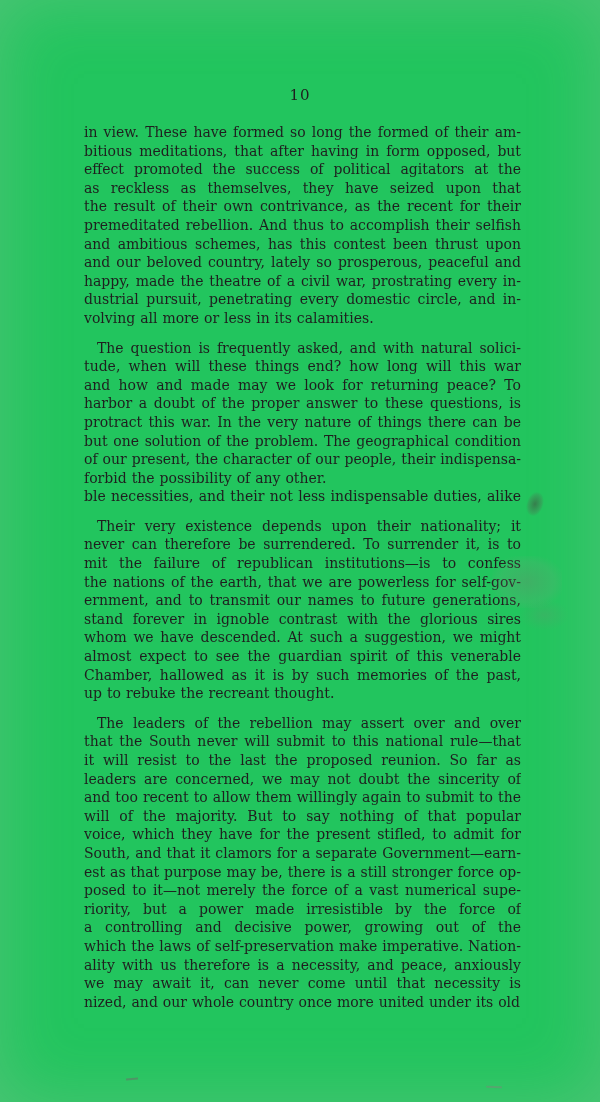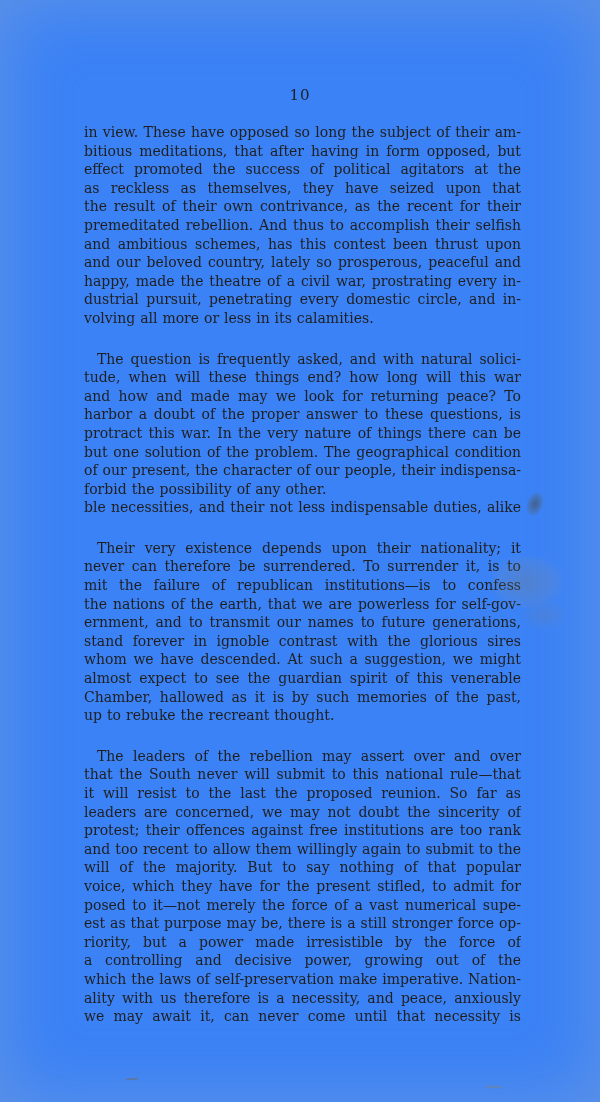--- a/index.html
+++ b/index.html
@@ -5,21 +5,21 @@
   html, body {
     margin: 0;
     padding: 0;
     background: #e8e8e6;
   }
   .page {
     position: relative;
     width: 600px;
     height: 1102px;
     margin: 0 auto;
-    background: #3b82f6;
+    background: #22c55e;
     box-shadow: inset 0 0 70px rgba(195,193,184,0.28);
     font-family: "DejaVu Serif", "Liberation Serif", serif;
     color: #1f1f1f;
     overflow: hidden;
   }
   .page-number {
     position: absolute;
     top: 86px;
     left: 0;
     width: 100%;
@@ -27,21 +27,21 @@
     font-size: 15px;
     letter-spacing: 1px;
   }
   .text-block {
     position: absolute;
     top: 123px;
     left: 84px;
     width: 437px;
   }
   .paragraph { margin: 0; }
-  .paragraph + .paragraph { margin-top: 22px; }
+  .paragraph + .paragraph { margin-top: 11px; }
   .line {
     font-size: 14px;
     line-height: 18.6px;
     height: 18.6px;
     overflow: hidden;
     text-align: justify;
     text-align-last: justify;
     -moz-text-align-last: justify;
     word-spacing: 0.5px;
   }
@@ -82,21 +82,21 @@
   }
 </style>
 </head>
 <body>
 
 <div class="page">
   <div class="page-number">10</div>
 
   <div class="text-block" id="paragraphs">
       <div class="paragraph">
-        <div class="line">in view.  These have opposed so long the subject of their am-</div>
+        <div class="line">in view.  These have formed so long the formed of their am-</div>
         <div class="line">bitious meditations, that after having in form opposed, but in</div>
         <div class="line">effect promoted the success of political agitators at the North,</div>
         <div class="line">as reckless as themselves, they have seized upon that success,</div>
         <div class="line">the result of their own contrivance, as the recent for their</div>
         <div class="line">premeditated rebellion.  And thus to accomplish their selfish</div>
         <div class="line">and ambitious schemes, has this contest been thrust upon us,</div>
         <div class="line">and our beloved country, lately so prosperous, peaceful and</div>
         <div class="line">happy, made the theatre of a civil war, prostrating every in-</div>
         <div class="line">dustrial pursuit, penetrating every domestic circle, and in-</div>
         <div class="line last">volving all more or less in its calamities.</div>
@@ -122,31 +122,32 @@
         <div class="line">whom we have descended.  At such a suggestion, we might</div>
         <div class="line">almost expect to see the guardian spirit of this venerable</div>
         <div class="line">Chamber, hallowed as it is by such memories of the past, rise</div>
         <div class="line last">up to rebuke the recreant thought.</div>
       </div>
       <div class="paragraph">
         <div class="line first">The leaders of the rebellion may assert over and over again</div>
         <div class="line">that the South never will submit to this national rule—that</div>
         <div class="line">it will resist to the last the proposed reunion.  So far as those</div>
         <div class="line">leaders are concerned, we may not doubt the sincerity of their</div>
-        <div class="line">protest; their offences against free institutions are too rank</div>
         <div class="line">and too recent to allow them willingly again to submit to the</div>
         <div class="line">will of the majority.  But to say nothing of that popular</div>
         <div class="line">voice, which they have for the present stifled, to admit for</div>
+        <div class="line">South, and that it clamors for a separate Government—earn-</div>
+        <div class="line">est as that purpose may be, there is a still stronger force op-</div>
         <div class="line">posed to it—not merely the force of a vast numerical supe-</div>
-        <div class="line">est as that purpose may be, there is a still stronger force op-</div>
         <div class="line">riority, but a power made irresistible by the force of necessity;</div>
         <div class="line">a controlling and decisive power, growing out of the demands</div>
         <div class="line">which the laws of self-preservation make imperative.  Nation-</div>
         <div class="line">ality with us therefore is a necessity, and peace, anxiously as</div>
         <div class="line">we may await it, can never come until that necessity is recog-</div>
+        <div class="line last">nized, and our whole country once more united under its old</div>
       </div>
     </div>
 
   <div class="smudge smudge-blot"></div>
   <div class="smudge smudge-stain"></div>
   <div class="smudge smudge-stain2"></div>
   <div class="smudge mark-bottom-left"></div>
   <div class="smudge mark-bottom-right"></div>
 </div>
 

